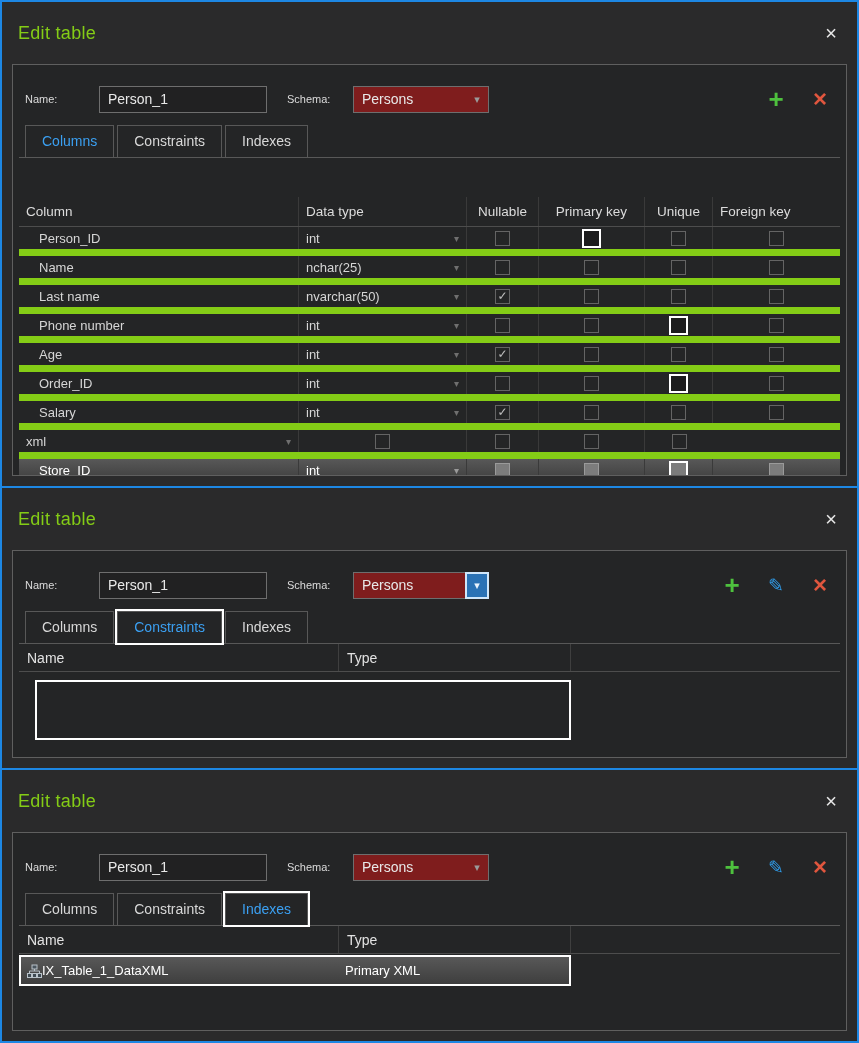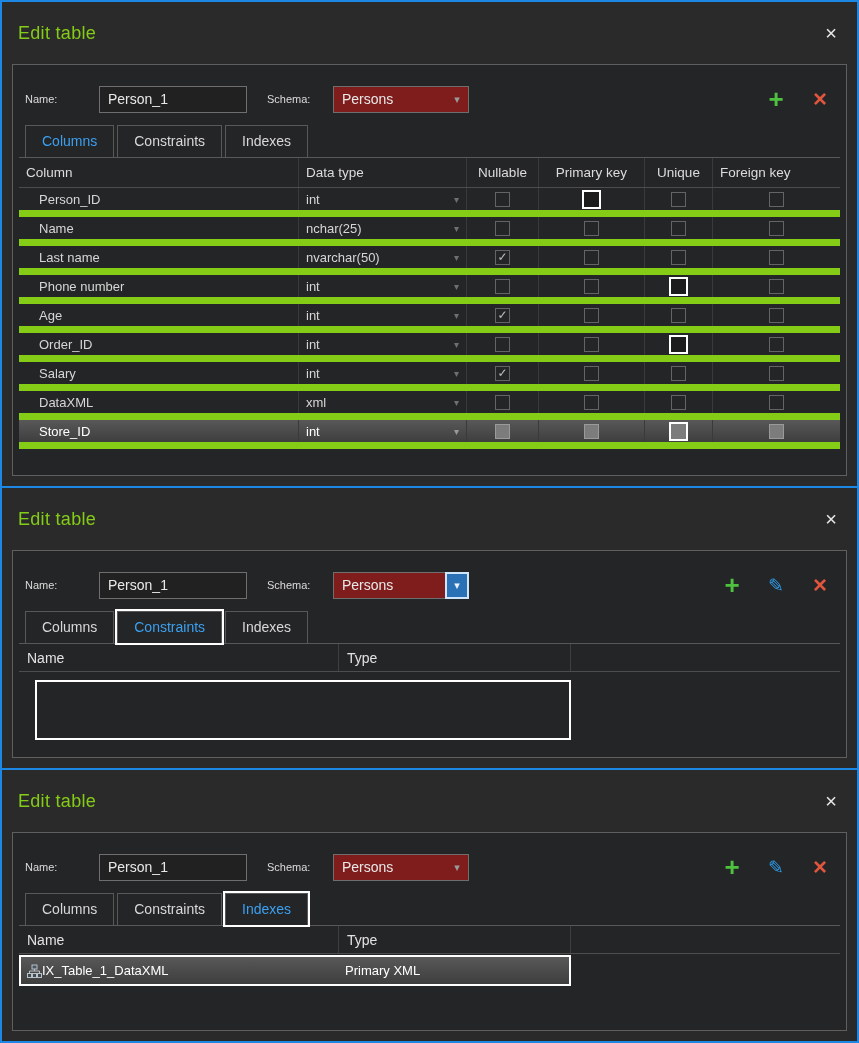--- a/index.html
+++ b/index.html
@@ -13,38 +13,38 @@
   .titlebar { height: 62px; display: flex; align-items: center; justify-content: space-between; padding: 0 20px 0 16px; }
   .titlebar h1 { font-size: 18px; font-weight: 400; color: #84cc16; letter-spacing: .3px; }
   .close-btn { background: none; border: none; color: #e8e8e8; font-size: 20px; line-height: 1; cursor: pointer; font-family: inherit; }
 
   .panel { flex: 1; margin: 0 10px 10px; border: 1px solid #5f5f5f; background: #242526; padding: 6px 6px 0; display: flex; flex-direction: column; overflow: hidden; }
 
   .field-row { display: flex; align-items: center; height: 28px; margin: 14px 6px 0 6px; }
   .flabel { color: #dcdcdc; font-size: 11px; }
   .flabel.name { width: 74px; }
   .flabel.schema { width: 66px; margin-left: 20px; }
-  input.txt { width: 148px; height: 27px; background: #212122; border: 1px solid #6e6e6e; color: #e8e8e8; font-size: 14px; padding: 0 8px; font-family: inherit; }
+  input.txt { width: 168px; height: 27px; background: #212122; border: 1px solid #6e6e6e; color: #e8e8e8; font-size: 14px; padding: 0 8px; font-family: inherit; }
   .dropdown { width: 136px; height: 27px; border: 1px solid #6e6e6e; background: #7f1d1d; display: flex; align-items: center; color: #e8e8e8; font-size: 14px; cursor: pointer; }
   .dropdown .val { flex: 1; padding: 0 8px; }
   .dd-btn { width: 22px; height: 100%; display: flex; align-items: center; justify-content: center; color: #9a9a9a; font-size: 11px; }
   .dd-btn.hl { background: #2a72b5; color: #eaf4fd; outline: 2px solid #cfe6fa; outline-offset: -1px; }
   .spacer { flex: 1; }
   .tool { width: 28px; height: 28px; background: none; border: none; cursor: pointer; margin-left: 16px; display: flex; align-items: center; justify-content: center; font-weight: bold; font-family: inherit; line-height: 1; }
   .tool.add { color: #4ec13e; font-size: 26px; }
   .tool.edit { color: #2f9be8; font-size: 19px; font-weight: normal; }
   .tool.del { color: #e0563e; font-size: 24px; }
 
   .tabs { display: flex; border-bottom: 1px solid #585858; margin-top: 12px; padding: 0 0 0 6px; }
   .tab { padding: 7px 16px 8px; font-size: 14px; color: #d8d8d8; border: 1px solid #585858; border-bottom: none; margin-right: 3px; cursor: pointer; background: #242526; position: relative; }
   .tab.active { color: #3ba0f2; }
   .tab.hl { outline: 2px solid #ffffff; outline-offset: 0px; z-index: 2; }
 
   
-  .grid { font-size: 13px; color: #d6d6d6; }
+  .grid { font-size: 13px; color: #d6d6d6; margin-top: 39px; }
   .grow { display: grid; grid-template-columns: 280px 168px 72px 106px 68px 1fr; height: 29px; border-bottom: 7px solid #84cc16; }
   .grow.head { height: 30px; color: #dcdcdc; border-bottom: 1px solid #4d4d4d; font-size: 13.5px; }
   .gc { display: flex; align-items: center; padding: 0 7px; border-right: 1px solid #3a3a3a; overflow: hidden; white-space: nowrap; }
   .gc:last-child { border-right: none; }
   .gc.cname { padding-left: 20px; }
   .grow.head .gc.cname { padding-left: 7px; }
   .gc.ctype { justify-content: space-between; }
   .gc.center { justify-content: center; }
   .dd-mini { color: #6f6f6f; font-size: 10px; }
   .grow[data-selected="true"] { background: linear-gradient(#585858, #3e3e3e); color: #ffffff; }
@@ -231,21 +231,20 @@
       <span class="cbx" data-state="off"></span>
     </div>
     <div class="gc center">
       <span class="cbx" data-state="off"></span>
     </div>
     <div class="gc center">
       <span class="cbx" data-state="off"></span>
     </div>
   </div>
             <div class="grow" data-selected="false">
-    <div class="gc cname">DataXML</div>
     <div class="gc ctype">
       <span>xml</span>
       <span class="dd-mini">▾</span>
     </div>
     <div class="gc center">
       <span class="cbx" data-state="off"></span>
     </div>
     <div class="gc center">
       <span class="cbx" data-state="off"></span>
     </div>

